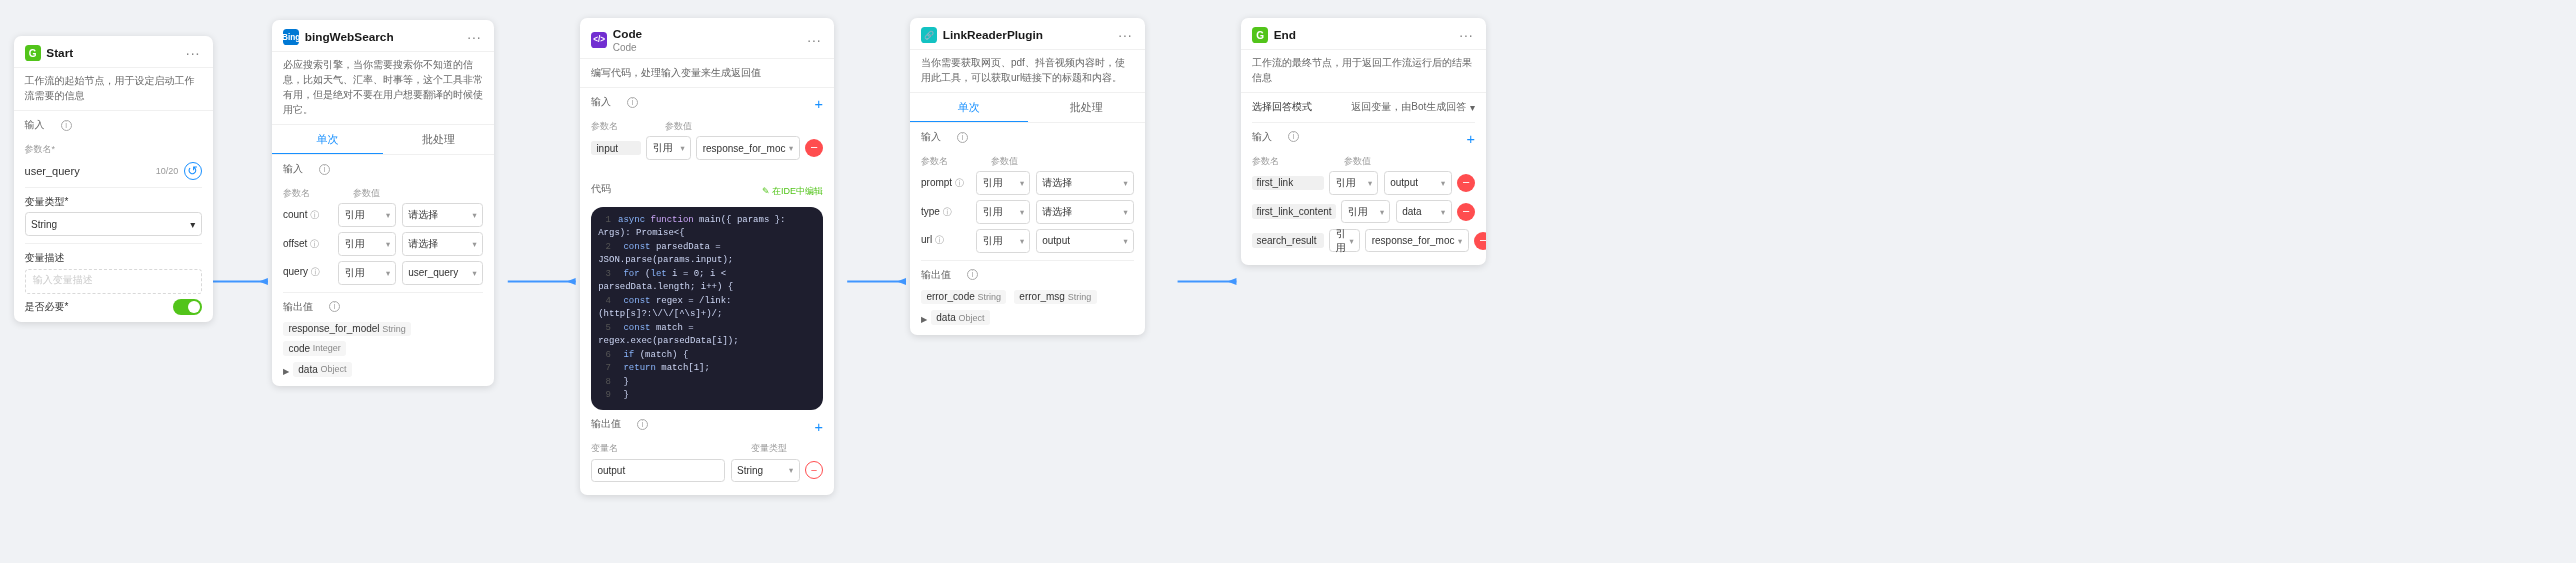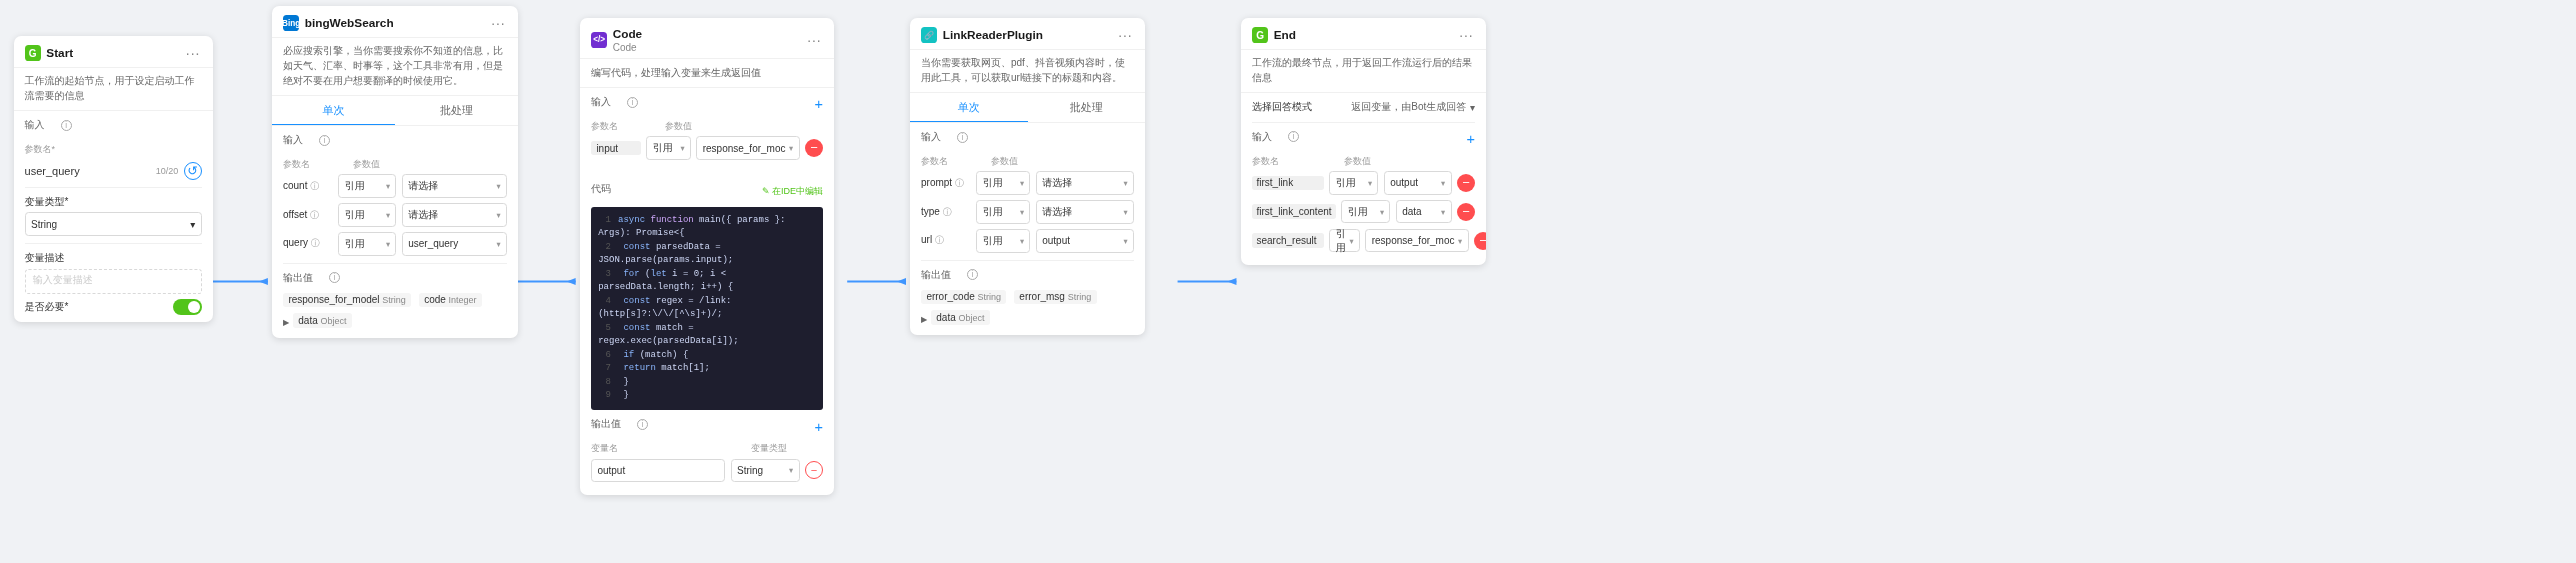--- a/index.html
+++ b/index.html
@@ -214,21 +214,21 @@
     .required-row {
       display: flex;
       align-items: center;
       justify-content: space-between;
       margin-top: 5.4px;
       font-size: 10px;
       color: #333;
     }
     .code-editor {
       background: #1e1e2e;
-      border-radius: 3px;
+      border-radius: 12px;
       padding: 7.2px;
       font-family: 'Courier New', monospace;
       font-size: 9px;
       color: #cdd6f4;
       line-height: 1.5;
       position: relative;
     }
     .code-editor .line-nums {
       color: #555;
       margin-right: 7.2px;
@@ -401,21 +401,21 @@
       <div class="divider"></div>
       <div class="variable-label">变量描述</div>
       <div class="variable-desc" style="color:#ccc;">输入变量描述</div>
       <div class="required-row">
         <span>是否必要*</span>
         <div class="toggle-switch"></div>
       </div>
     </div>
   </div>
 
-  <div class="node-card" style="left: 272px; top: 6px; width: 246px;">
+  <div class="node-card" style="left: 272px; top: 20px; width: 222px;">
     <div class="node-header">
       <div class="node-header-left">
         <div class="node-icon icon-bing" style="font-size:8.2px;">Bing</div>
         <span class="node-title">bingWebSearch</span>
       </div>
       <span class="node-more">···</span>
     </div>
     <div class="node-desc">必应搜索引擎，当你需要搜索你不知道的信息，比如天气、汇率、时事等，这个工具非常有用，但是绝对不要在用户想要翻译的时候使用它。</div>
     <div class="tab-row">
       <div class="tab active">单次</div>

